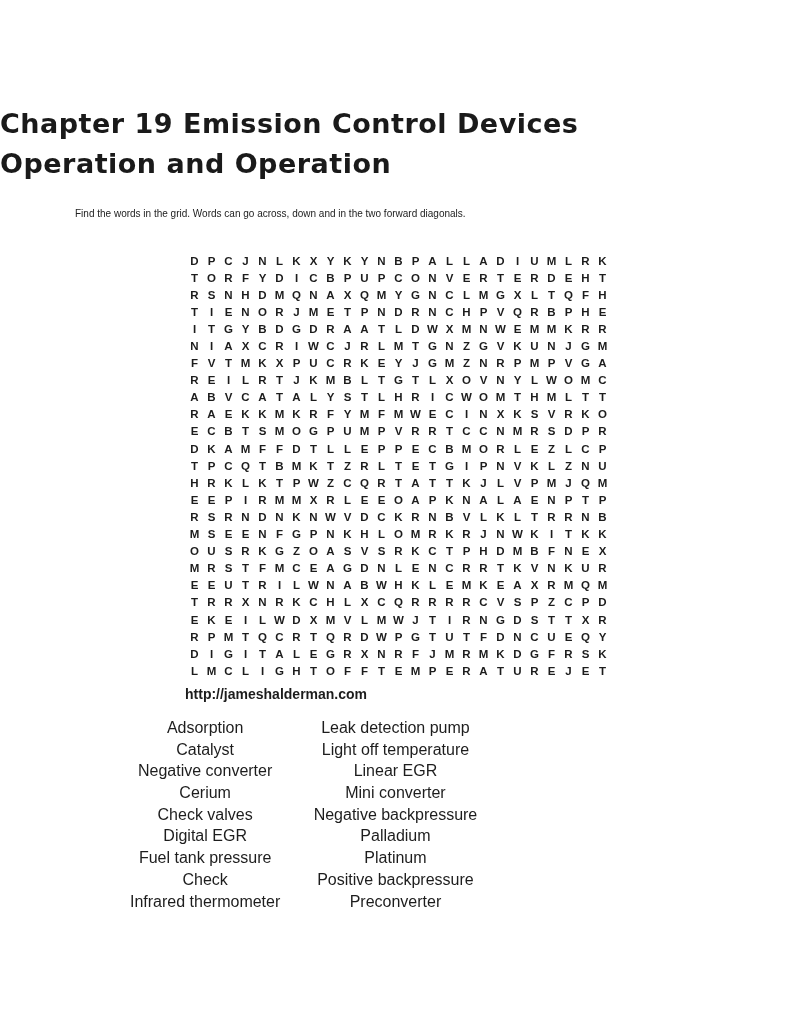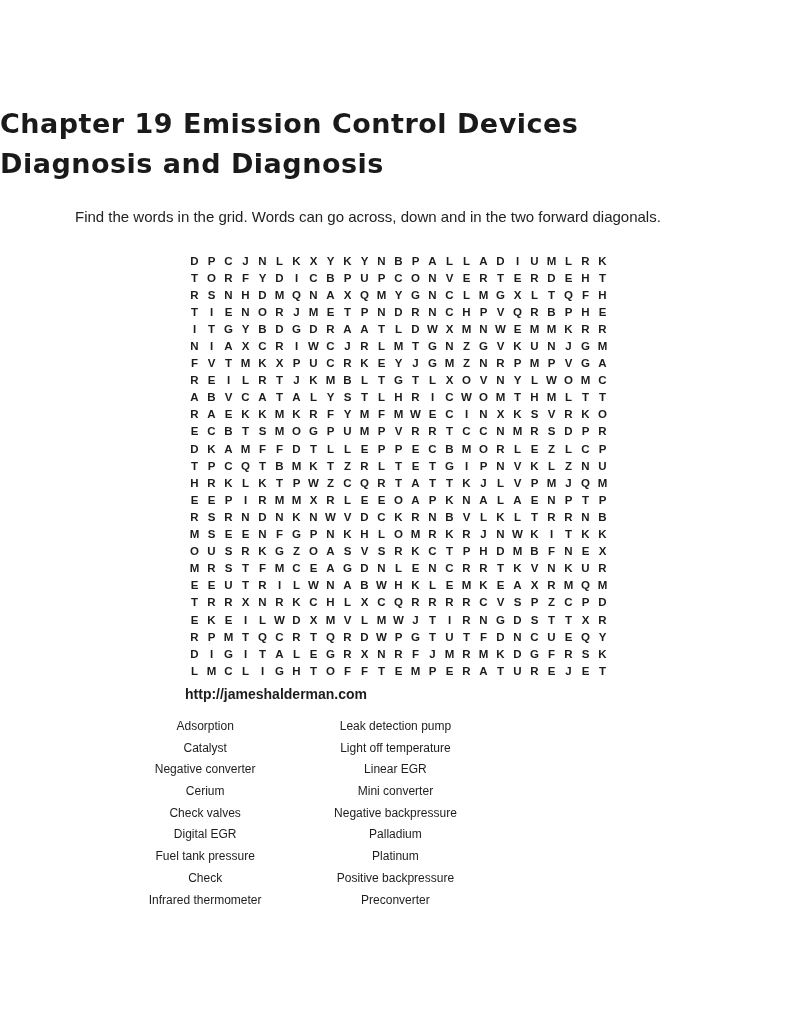--- a/index.html
+++ b/index.html
@@ -21,21 +21,21 @@
     font-family: "DejaVu Sans", sans-serif;
     font-size: 27px;
     font-weight: 600;
     line-height: 40px;
     letter-spacing: 0.5px;
     color: #1a1a1a;
   }
   .instructions {
     position: absolute;
     top: 208px; left: 75px;
-    font-size: 15px;
+    font-size: 10px;
     color: #222;
   }
   .grid {
     position: absolute;
     top: 252px; left: 186px;
   }
   .grid-row { display: flex; height: 17.1px; }
   .grid-cell {
     width: 17px; height: 17.1px;
     display: flex; align-items: center; justify-content: center;
@@ -53,33 +53,33 @@
   .word-list {
     position: absolute;
     top: 719px; left: 110px;
     width: 571px;
     display: flex;
   }
   .word-col { width: 190.3px; }
   .word-item {
     height: 21.7px;
     text-align: center;
-    font-size: 12px;
+    font-size: 16px;
     color: #1d1d1d;
     white-space: nowrap;
   }
 </style>
 </head>
 <body>
 
 <div class="page">
 
   <div class="title">
     <div>Chapter 19 Emission Control Devices</div>
-    <div>Diagnosis and Diagnosis</div>
+    <div>Operation and Operation</div>
   </div>
 
   <div class="instructions">Find the words in the grid. Words can go across, down and in the two forward diagonals.</div>
 
   <div class="grid">
       <div class="grid-row">
         <span class="grid-cell">D</span>
         <span class="grid-cell">P</span>
         <span class="grid-cell">C</span>
         <span class="grid-cell">J</span>

